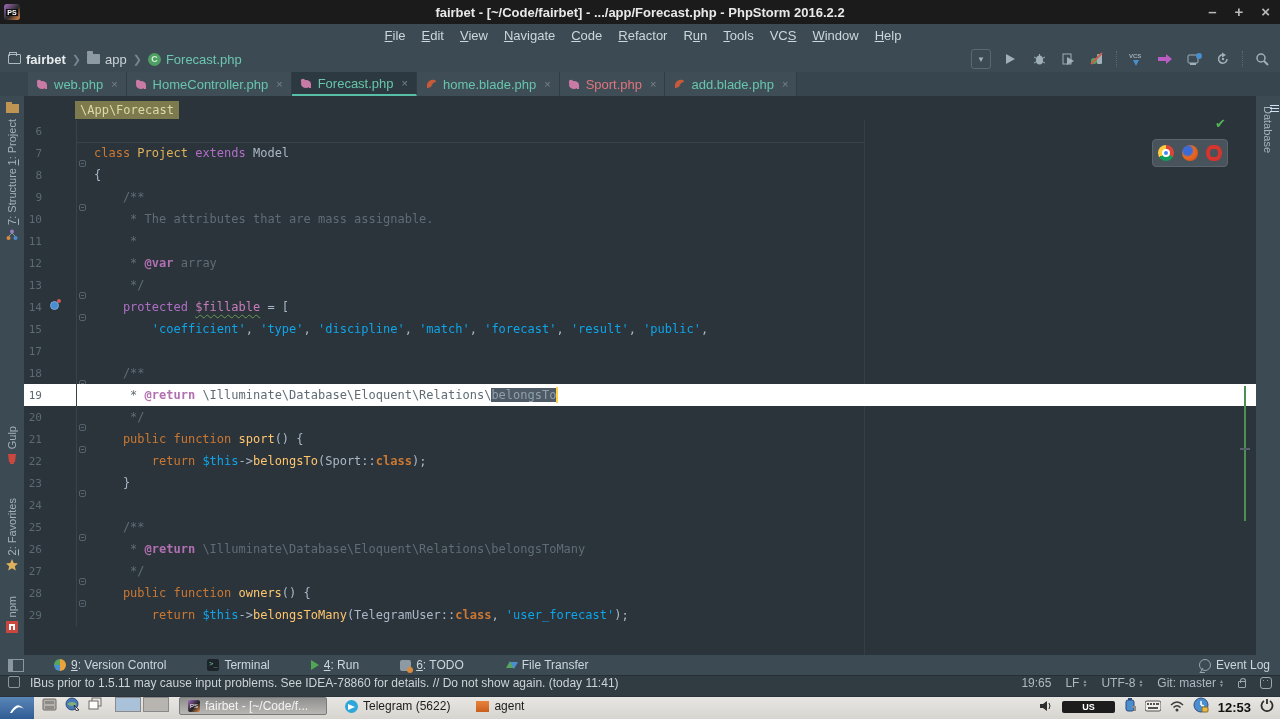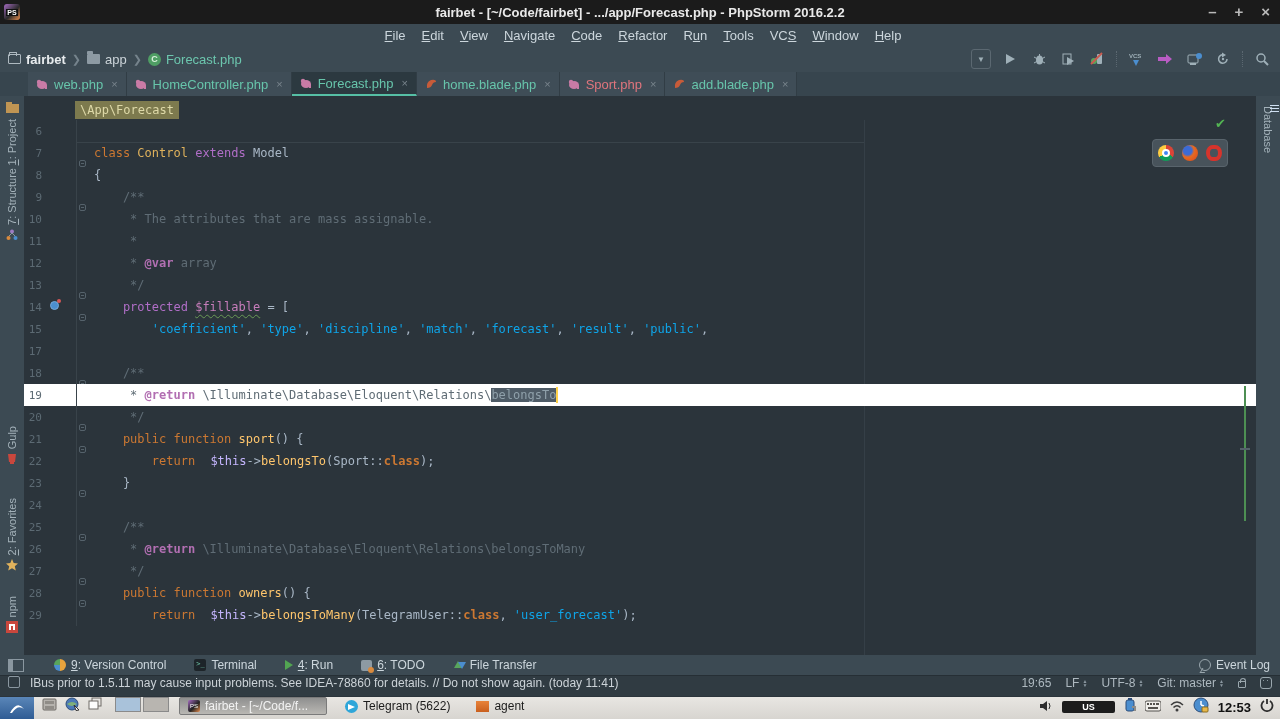--- a/index.html
+++ b/index.html
@@ -84,21 +84,21 @@
                background:#4b8ecf; border:1px solid #77a8d8; }
   .field-ico:after { content:""; position:absolute; right:-3px; top:-3px; width:4px; height:4px;
                      border-radius:50%; background:#d65757; }
   .ctext { padding-left:5px; }
   .kw   { color:#cc7832; }
   .kwb  { color:#cc7832; font-weight:bold; }
   .kw2  { color:#b06ec7; }
   .cls  { color:#e0b25c; }
   .fn   { color:#ffc66d; }
   .varu { color:#c77dbb; text-decoration:underline wavy #6a9a55 1px; text-underline-offset:3px; }
-  .thisv{ color:#c4b5fd;margin-left:8px; }
+  .thisv{ color:#0ea5e9; }
   .str  { color:#0ea5e9; }
   .cmt  { color:#5f6c75; }
   .tag  { color:#b26fb2; font-weight:bold; }
   .plain{ color:#a9b7c6; }
   .selbox { color:#8fa0aa; background:#4e5b66; }
   .caret { display:inline-block; width:2px; height:16px; background:#ffd24a; vertical-align:middle; }
   #line6-sep { left:53px; top:46px; width:787px; height:1px; background:#39434a; }
 
   #inspect-ok { right:30px; top:20px; color:#53b553; font-size:13px; font-weight:bold; }
   #change-mark { left:1220px; top:290px; width:2px; height:135px; background:#4d8f53; }
@@ -117,21 +117,21 @@
   
   .db-ico { width:13px; height:13px; border-radius:2px; background:linear-gradient(#5a8fd6,#3c6fb0);
             position:relative; }
   .db-ico:after { content:""; position:absolute; left:2px; top:3px; width:9px; height:1px;
                   background:#cfe0f2; box-shadow:0 3px 0 #cfe0f2, 0 6px 0 #cfe0f2; }
 
   
   #twbar { left:0; top:655px; width:1280px; height:20px; background:#3c4a53; display:flex;
            align-items:center; font-size:12px; color:#ccd6dc; }
   #tw-toggle { width:16px; height:13px; border:1px solid #8a97a0; border-left-width:5px; margin:0 30px 0 8px; }
-  .tw-btn { display:flex; align-items:center; gap:5px; margin-right:28px; }
+  .tw-btn { display:flex; align-items:center; gap:5px; margin-right:41px; }
   #tw-right { margin-left:auto; margin-right:10px; }
   .vc-ico { width:12px; height:12px; border-radius:50%; background:conic-gradient(#e8a33d 0 50%, #4b8ecf 0 75%, #58a55c 0 100%); }
   .term-ico { width:12px; height:12px; background:#1d2429; color:#6ec5a8; font-size:7px; line-height:11px;
               text-align:center; border-radius:2px; font-family:"DejaVu Sans Mono",monospace; }
   .run-ico { width:0; height:0; border-left:8px solid #52a552; border-top:5px solid transparent;
              border-bottom:5px solid transparent; }
   .todo-ico { width:11px; height:11px; background:#8d9aa3; border-radius:2px; position:relative; }
   .todo-ico:after { content:""; position:absolute; right:-2px; bottom:-2px; width:6px; height:6px;
                     border-radius:50%; background:#d98a3d; }
   .ft-ico { width:12px; height:12px; position:relative; }
@@ -393,21 +393,21 @@
           </svg></span>
       </div>
     </div>
 
   <div id="editor" class="abs">
     <div id="ns-chip" class="abs">\App\Forecast</div>
     <div id="margin-guide" class="abs"></div>
     <div id="line6-sep" class="abs"></div>
     <div id="code-lines" class="abs">
         <div class="cl"><span class="lnum">6</span><span class="gut2"></span><span class="gut3"></span><span class="ctext"></span></div>
-        <div class="cl"><span class="lnum">7</span><span class="gut2"></span><span class="gut3"><span class="fold"></span></span><span class="ctext"><span class="kw">class </span><span class="cls">Control </span><span class="kw2">extends </span><span class="plain">Model</span></span></div>
+        <div class="cl"><span class="lnum">7</span><span class="gut2"></span><span class="gut3"><span class="fold"></span></span><span class="ctext"><span class="kw">class </span><span class="cls">Project </span><span class="kw2">extends </span><span class="plain">Model</span></span></div>
         <div class="cl"><span class="lnum">8</span><span class="gut2"></span><span class="gut3"></span><span class="ctext"><span class="plain">{</span></span></div>
         <div class="cl"><span class="lnum">9</span><span class="gut2"></span><span class="gut3"><span class="fold"></span></span><span class="ctext"><span class="cmt">    /**</span></span></div>
         <div class="cl"><span class="lnum">10</span><span class="gut2"></span><span class="gut3"></span><span class="ctext"><span class="cmt">     * The attributes that are mass assignable.</span></span></div>
         <div class="cl"><span class="lnum">11</span><span class="gut2"></span><span class="gut3"></span><span class="ctext"><span class="cmt">     *</span></span></div>
         <div class="cl"><span class="lnum">12</span><span class="gut2"></span><span class="gut3"></span><span class="ctext"><span class="cmt">     * </span><span class="tag">@var</span><span class="cmt"> array</span></span></div>
         <div class="cl"><span class="lnum">13</span><span class="gut2"></span><span class="gut3"><span class="fold"></span></span><span class="ctext"><span class="cmt">     */</span></span></div>
         <div class="cl"><span class="lnum">14</span><span class="gut2"><span class="field-ico"></span></span><span class="gut3"><span class="fold"></span></span><span class="ctext"><span class="kw2">    protected </span><span class="varu">$fillable</span><span class="plain"> = [</span></span></div>
         <div class="cl"><span class="lnum">15</span><span class="gut2"></span><span class="gut3"></span><span class="ctext"><span class="plain">        </span><span class="str">'coefficient'</span><span class="plain">, </span><span class="str">'type'</span><span class="plain">, </span><span class="str">'discipline'</span><span class="plain">, </span><span class="str">'match'</span><span class="plain">, </span><span class="str">'forecast'</span><span class="plain">, </span><span class="str">'result'</span><span class="plain">, </span><span class="str">'public'</span><span class="plain">,</span></span></div>
         <div class="cl"><span class="lnum">17</span><span class="gut2"></span><span class="gut3"></span><span class="ctext"></span></div>
         <div class="cl"><span class="lnum">18</span><span class="gut2"></span><span class="gut3"><span class="fold"></span></span><span class="ctext"><span class="cmt">    /**</span></span></div>

